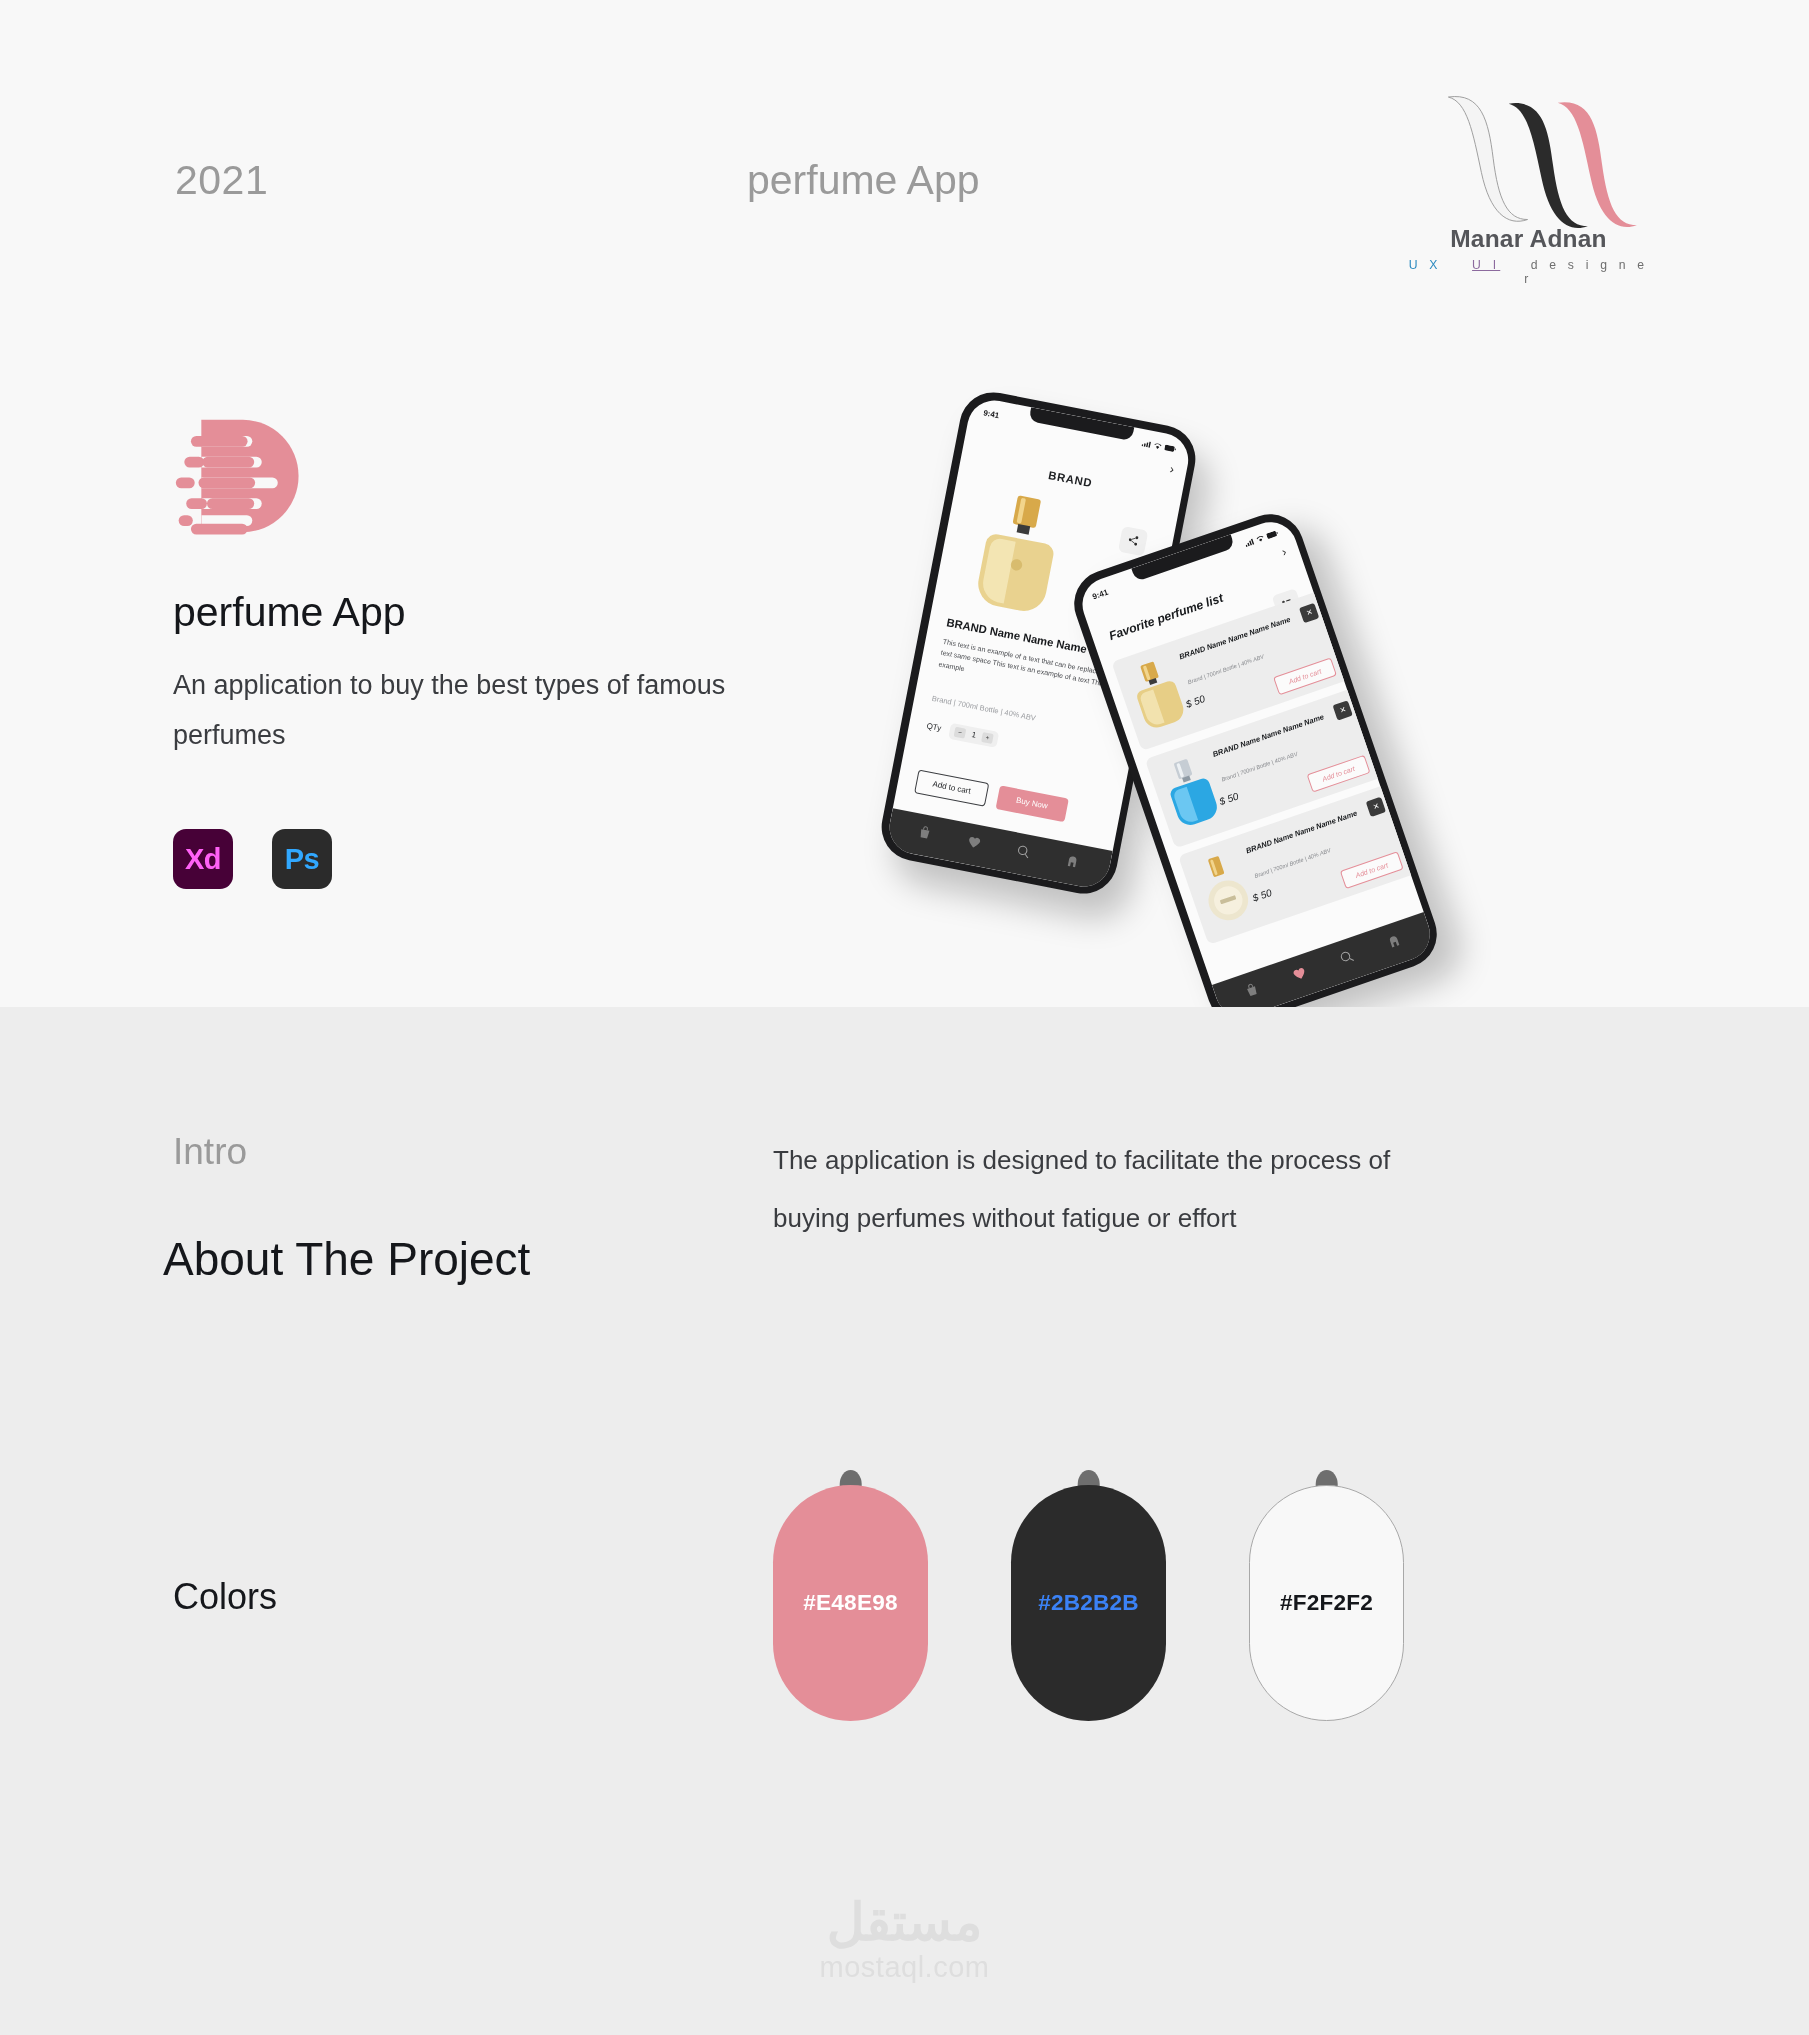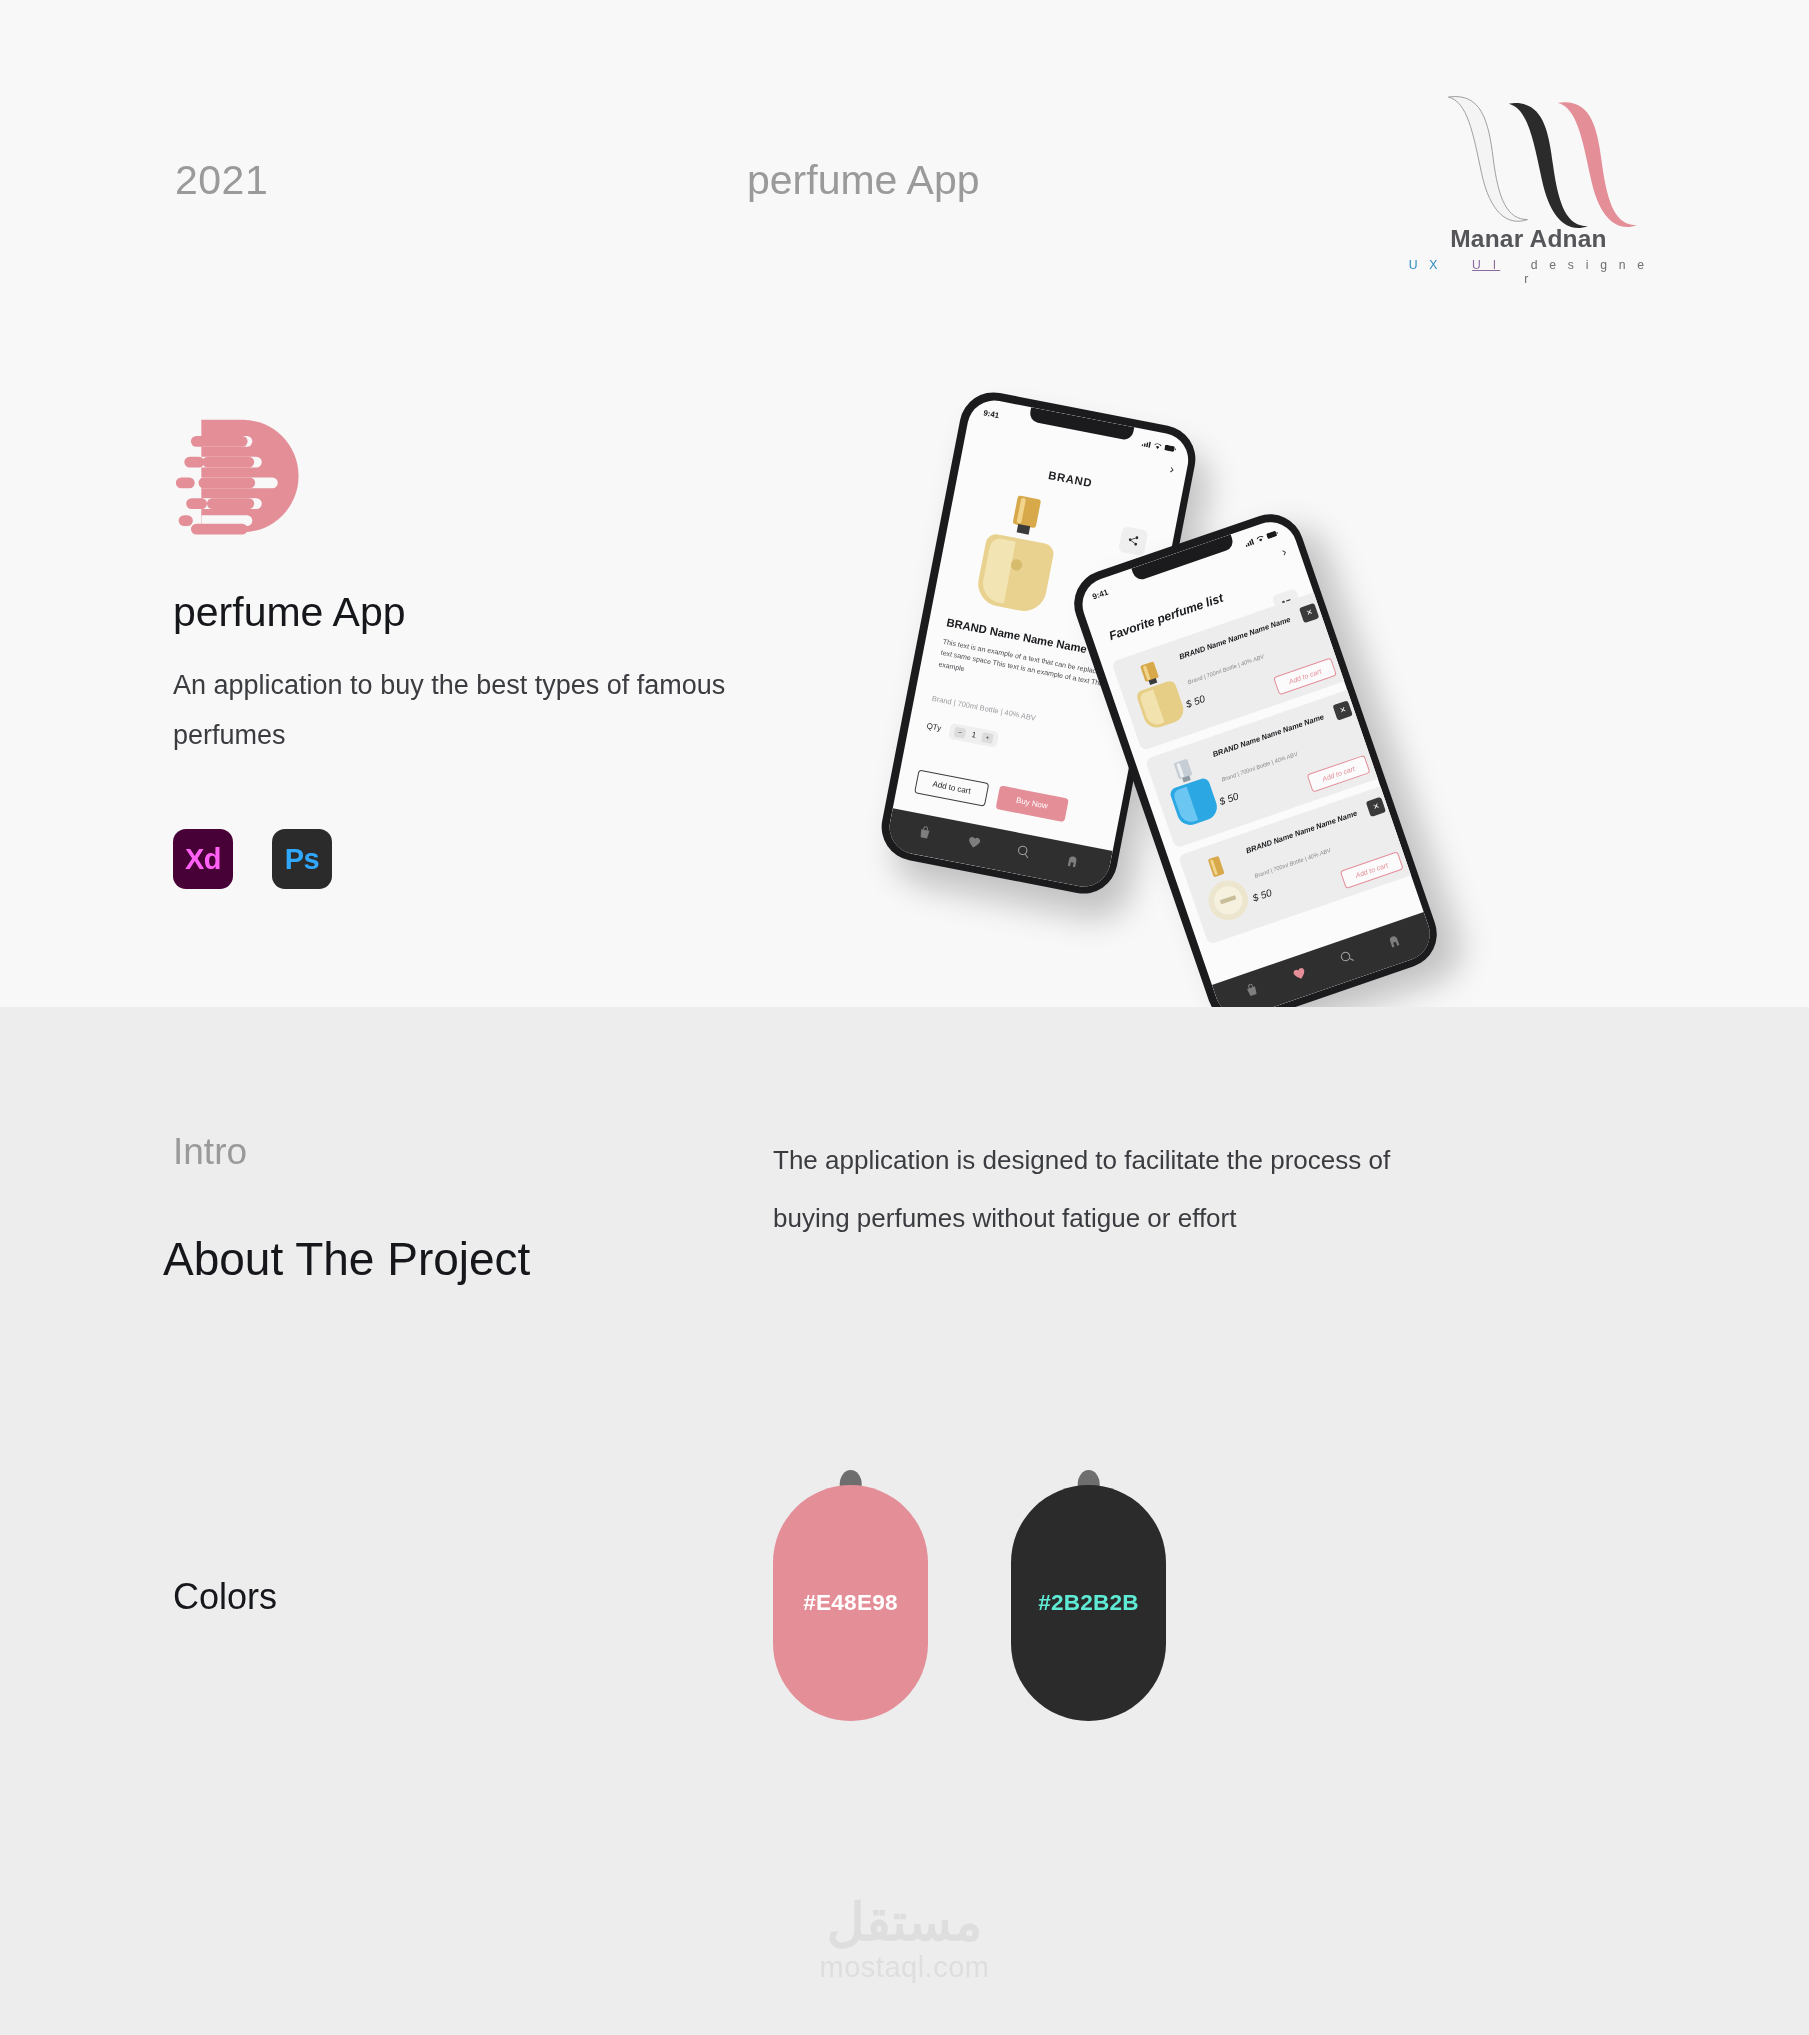--- a/index.html
+++ b/index.html
@@ -217,21 +217,21 @@
     position:absolute; left:50%; transform:translateX(-50%); top:0;
     width:22.6px; height:29px; border-radius:50%; background:#6E6E6E; z-index:1;
   }
   .sw-pill {
     position:relative; z-index:2; margin-top:15px;
     width:155px; height:236px; border-radius:78px;
     display:flex; align-items:center; justify-content:center;
     font-size:22.6px; font-weight:bold; letter-spacing:0.2px;
   }
   .sw-pink  { background:#E48E98; color:#FFFFFF; }
-  .sw-dark  { background:#2B2B2B; color:#5eead4; }
+  .sw-dark  { background:#2B2B2B; color:#3b82f6; }
   .sw-light { background:#F8F8F8; color:#15171B; border:0.7px solid #A8A8A8; }
 
   
   .watermark {
     position:absolute; left:50%; transform:translateX(-50%);
     top:1894px; width:264px; text-align:center; color:#DEDEDE;
   }
   .wm-ar { font-size:52px; line-height:57px; font-weight:bold; direction:rtl; }
   .wm-en { font-size:29px; line-height:33px; letter-spacing:0.5px; }
 </style>
@@ -496,19 +496,23 @@
 
 <div class="swatches">
   <div class="sw-wrap">
     <div class="sw-dot"></div>
     <div class="sw-pill sw-pink">#E48E98</div>
   </div>
   <div class="sw-wrap">
     <div class="sw-dot"></div>
     <div class="sw-pill sw-dark">#2B2B2B</div>
   </div>
+  <div class="sw-wrap">
+    <div class="sw-dot"></div>
+    <div class="sw-pill sw-light">#F2F2F2</div>
+  </div>
 </div>
 
 <div class="watermark">
   <div class="wm-ar">مستقل</div>
   <div class="wm-en">mostaql.com</div>
 </div>
 
 
 </body></html>

